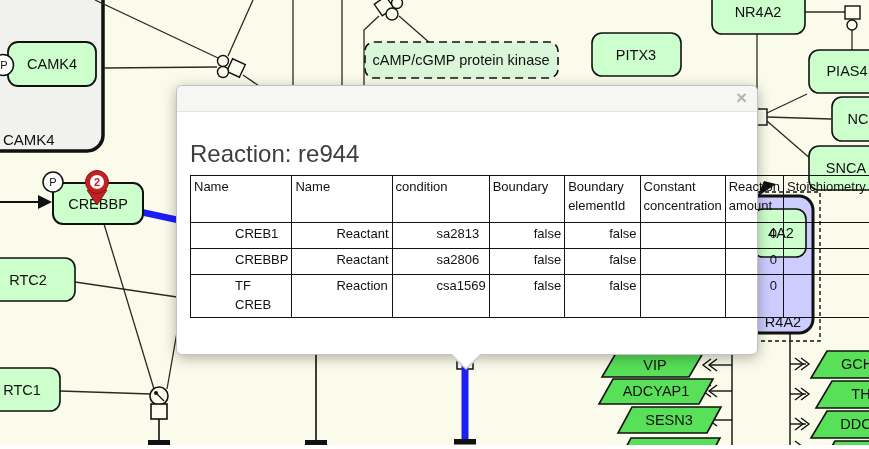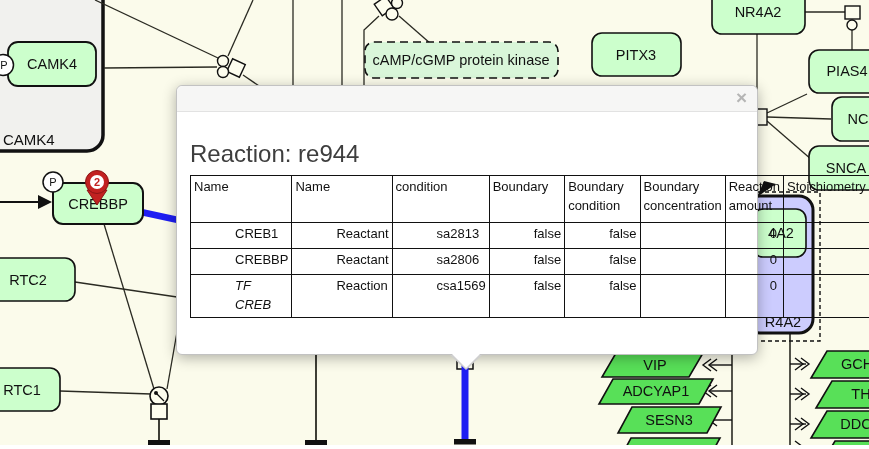--- a/index.html
+++ b/index.html
@@ -258,22 +258,22 @@
             <col style="width:88px">
             <col style="width:52px">
             <col style="width:90px">
         </colgroup>
         <tbody>
             <tr>
           <th>Name</th>
           <th>Name</th>
           <th>condition</th>
           <th>Boundary</th>
-          <th>Boundary condition</th>
-          <th>Boundary concentration</th>
+          <th>Boundary elementId</th>
+          <th>Constant concentration</th>
           <th>Reaction amount</th>
           <th>Stoichiometry</th>
         </tr>
         <tr>
           <td>CREB1</td>
           <td>Reactant</td>
           <td>sa2813</td>
           <td>false</td>
           <td>false</td>
           <td></td>
@@ -284,21 +284,21 @@
           <td>CREBBP</td>
           <td>Reactant</td>
           <td>sa2806</td>
           <td>false</td>
           <td>false</td>
           <td></td>
           <td>0</td>
           <td></td>
         </tr>
         <tr>
-          <td style="height:38px;font-style:italic;">TF CREB</td>
+          <td style="height:38px;">TF CREB</td>
           <td>Reaction</td>
           <td>csa1569</td>
           <td>false</td>
           <td>false</td>
           <td></td>
           <td>0</td>
           <td></td>
         </tr>
       </tbody>
         </table>

